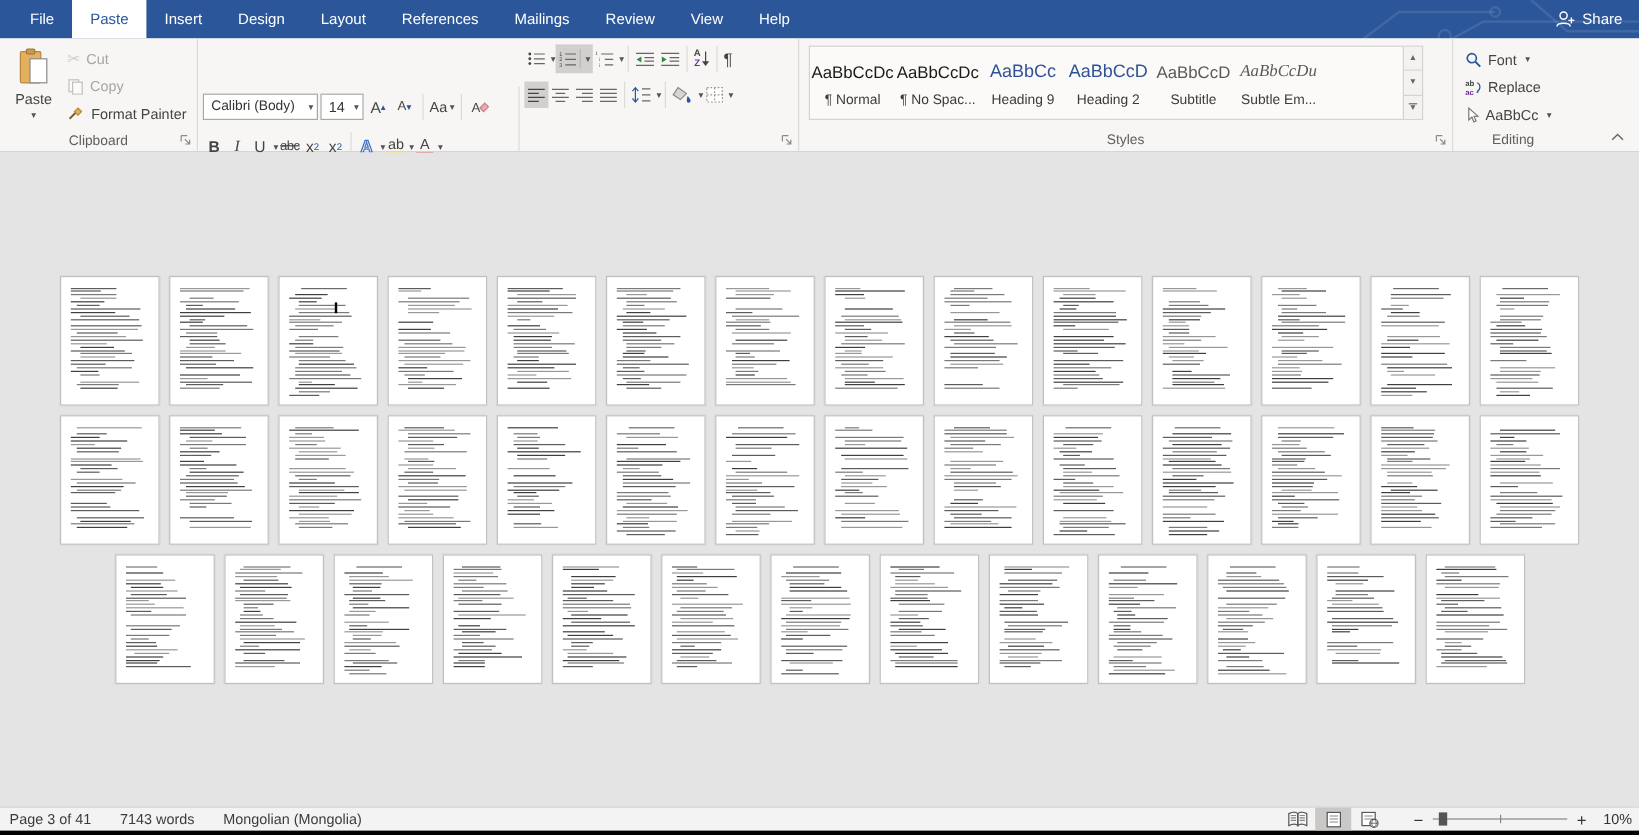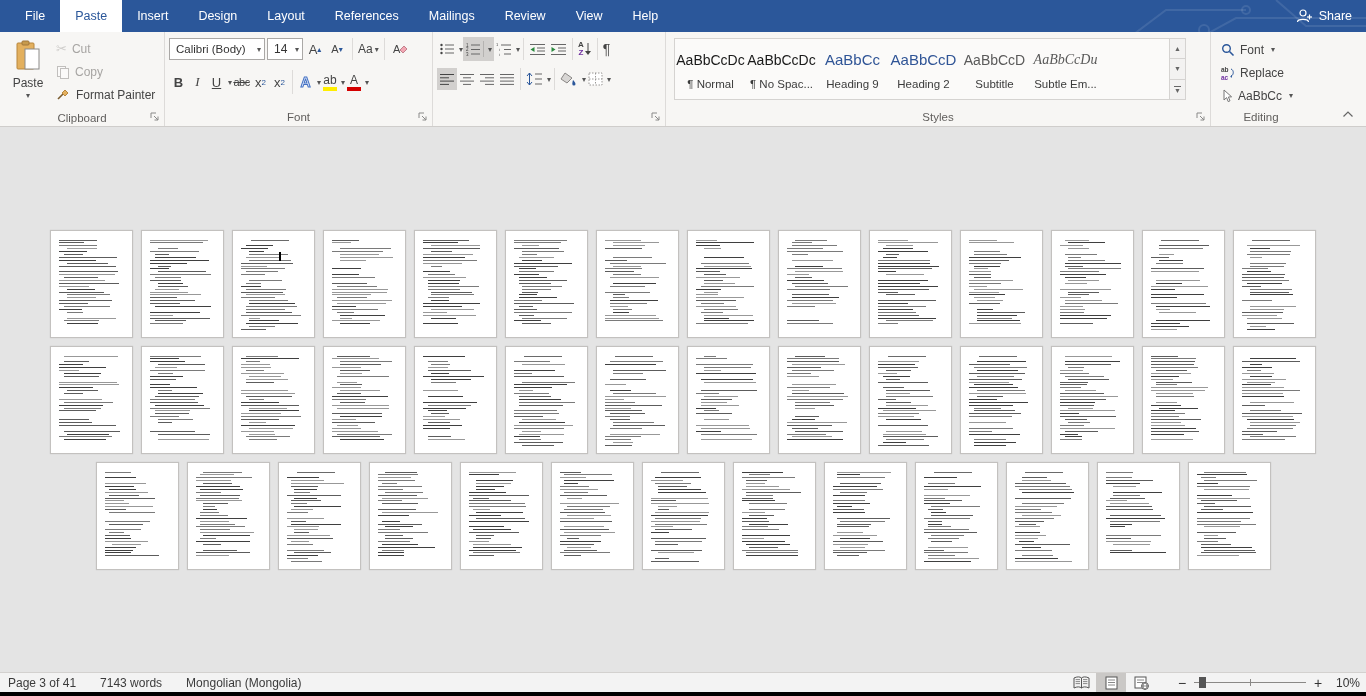--- a/index.html
+++ b/index.html
@@ -35,21 +35,21 @@
   
   #grp-clipboard { width:165px; }
   #paste-big { width:48px; height:74px; display:flex; flex-direction:column; align-items:center; justify-content:flex-start; padding-top:4px; float:left; }
   #paste-big .lbl { font-size:12px; margin-top:4px; }
   #paste-big .dd { margin:1px 0 0 0; }
   .clip-col { margin-left:52px; display:flex; flex-direction:column; gap:2px; padding-top:2px; }
   .clip-item { display:flex; align-items:center; gap:5px; height:21px; font-size:12px; white-space:nowrap; }
   .clip-item.disabled { color:#a7a5a3; }
 
   
-  #grp-font { width:268px; }
+  #grp-font { width:268px;margin-top:40px; }
   .font-row1 { display:flex; align-items:center; height:26px; gap:2px; }
   .combo { background:#fff; border:1px solid #aaa8a6; height:22px; display:flex; align-items:center; padding:0 3px 0 6px; font-size:12px; color:#333; }
   .combo .dd { margin-left:auto; padding-left:4px; }
   #font-name { width:96px; }
   #font-size { width:36px; }
   .small-tool { height:22px; min-width:20px; display:inline-flex; align-items:center; justify-content:center; font-size:12px; position:relative; }
   .font-row2 { display:flex; align-items:center; height:28px; margin-top:6px; }
   .fmt { font-size:13px; width:19px; height:22px; display:inline-flex; align-items:center; justify-content:center; }
   .bold { font-weight:bold; }
   .ital { font-family:"Liberation Serif", serif; font-style:italic; }

